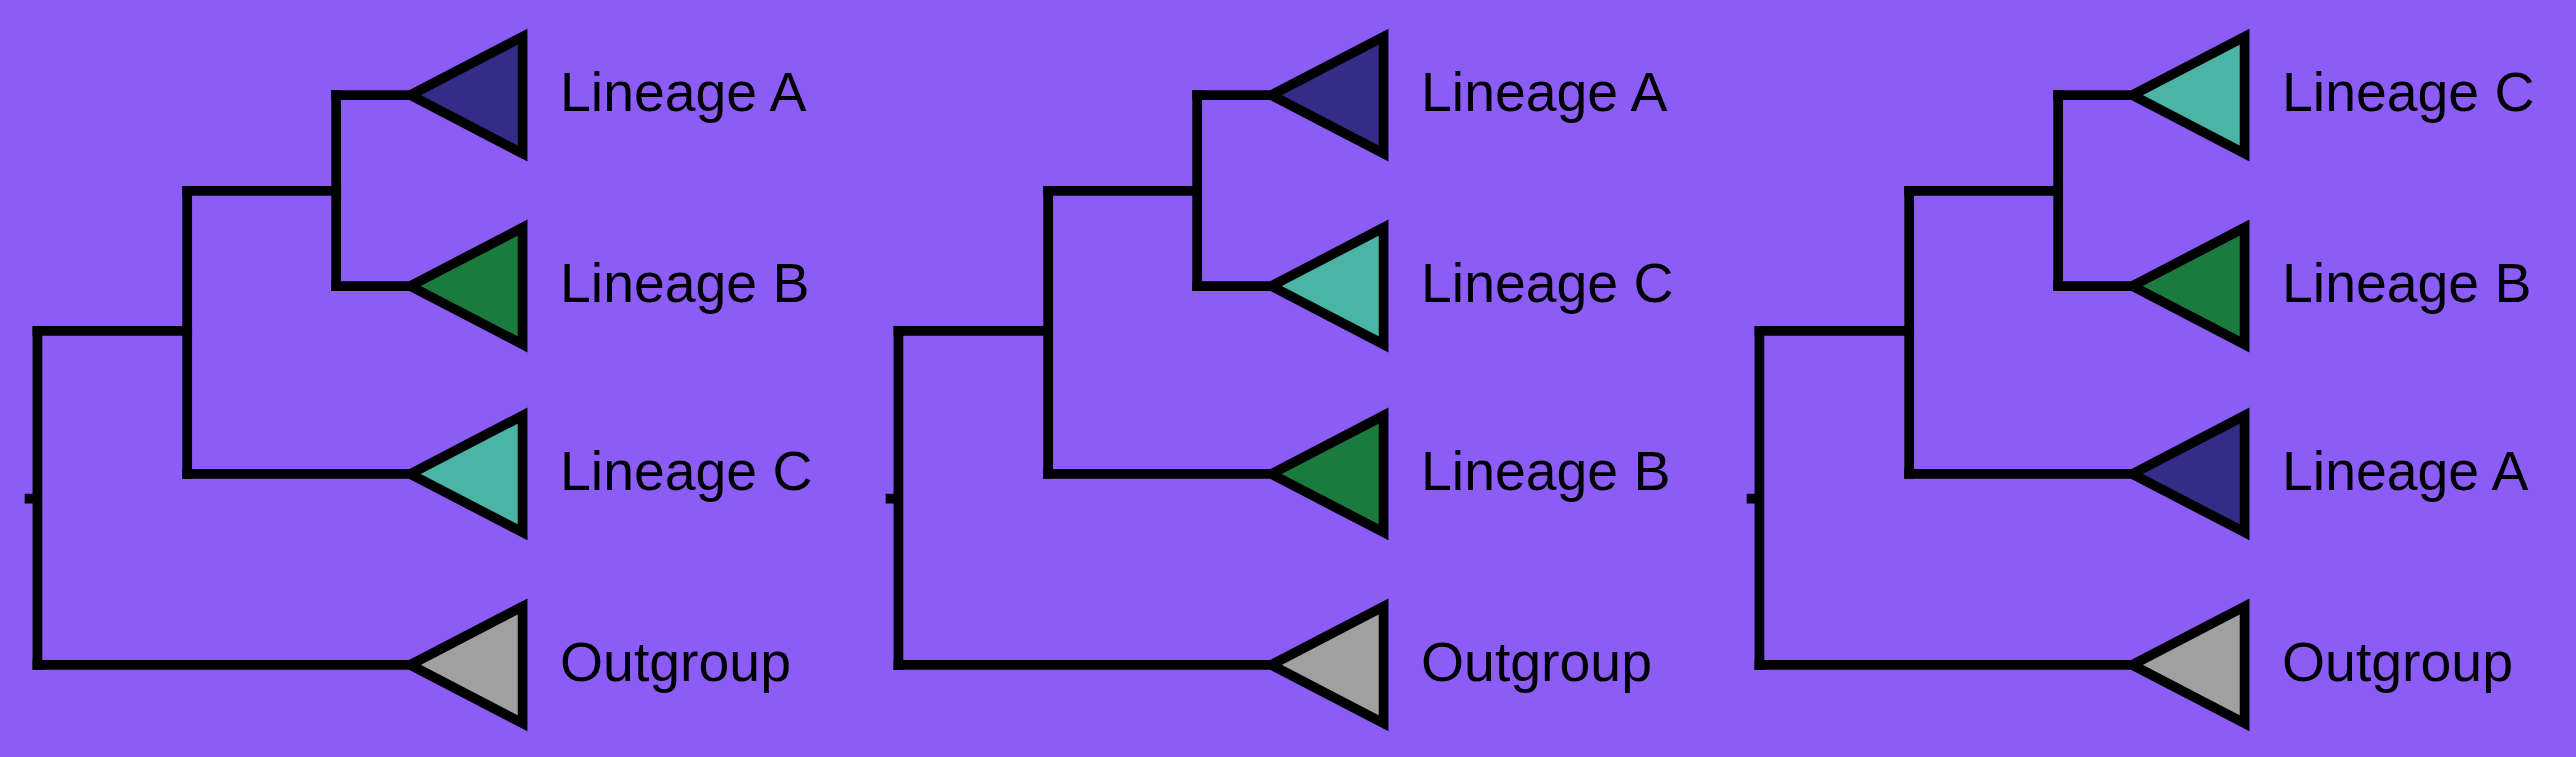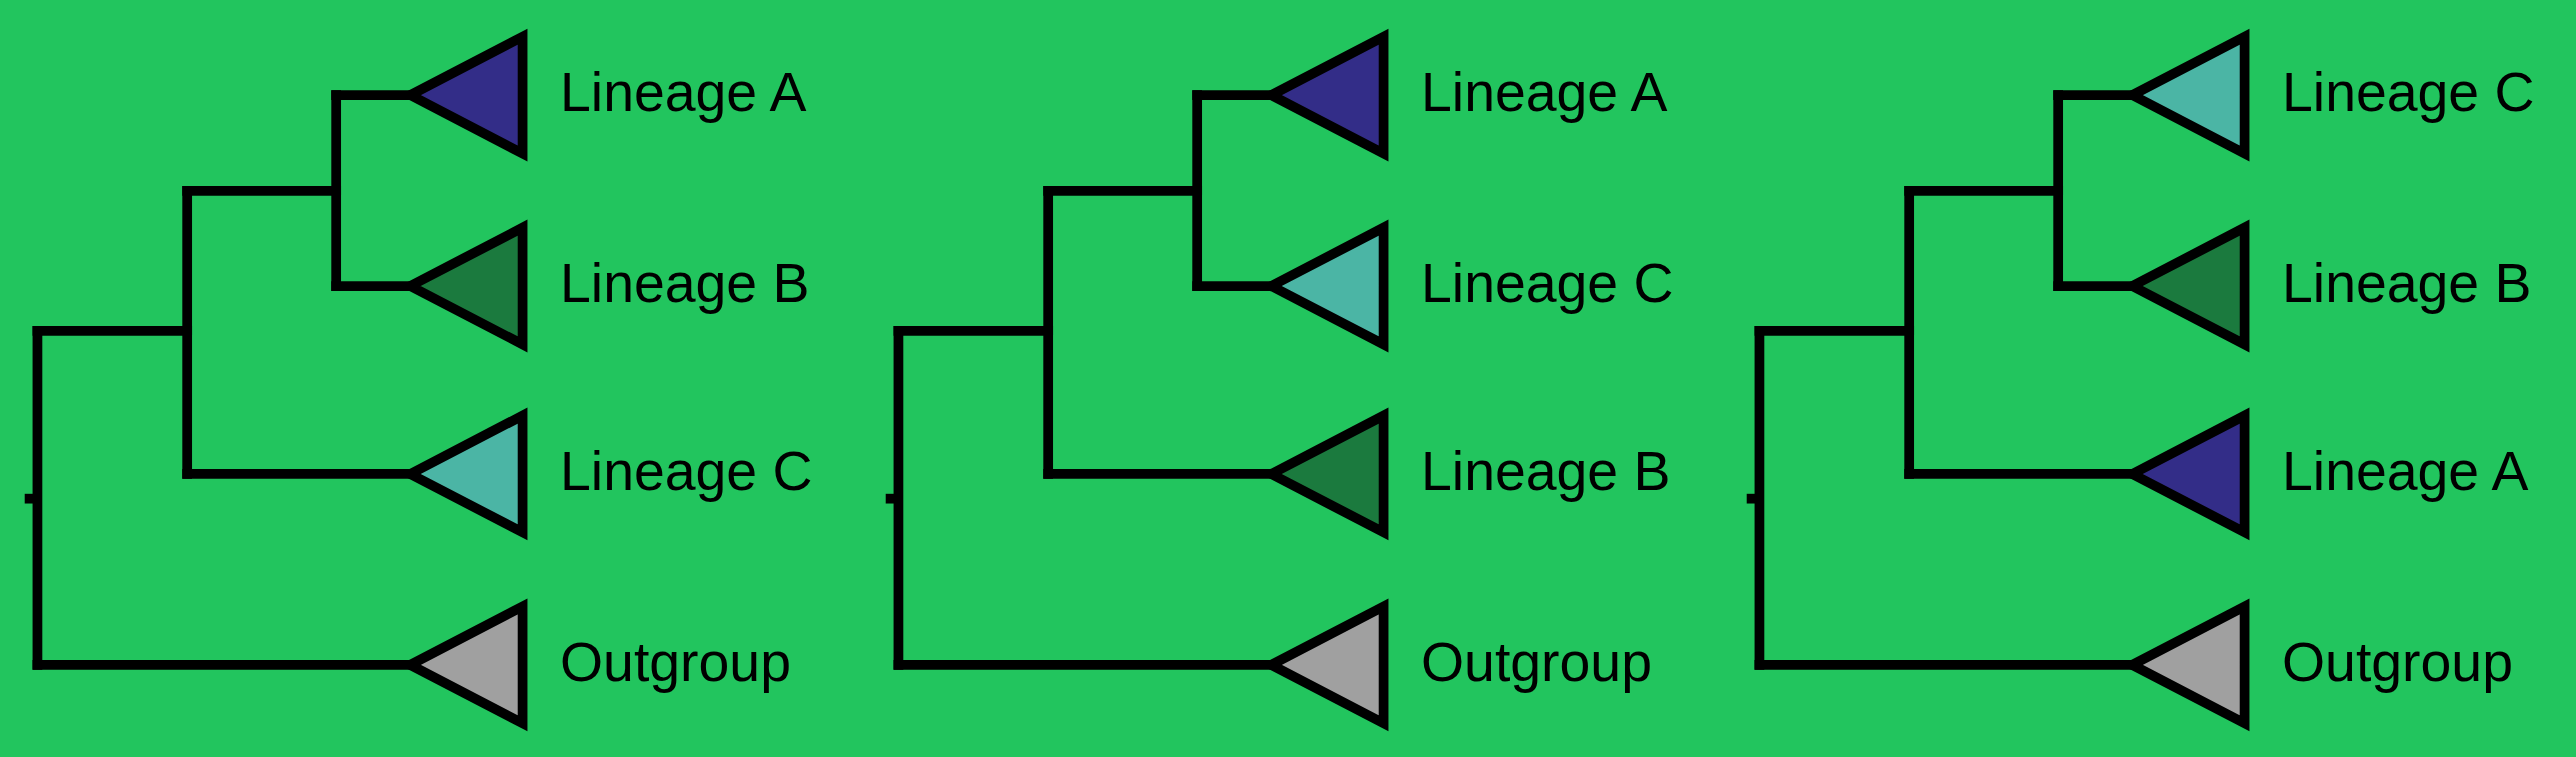--- a/index.html
+++ b/index.html
@@ -1,17 +1,17 @@
 <!DOCTYPE html>
 <html style="font-size:12px"><head>
 <meta charset="utf-8">
 <style>
   html,body{margin:0;padding:0;background:#ffffff;}
   body{width:2576px;height:757px;overflow:hidden;font-family:"Liberation Sans",sans-serif;}
-  #stage{position:relative;width:2576px;height:757px;background:#22c55e;}
+  #stage{position:relative;width:2576px;height:757px;background:#8b5cf6;}
   .panel{position:absolute;top:0;width:861px;height:757px;}
   .panel svg{display:block;width:861px;height:757px;}
   .tiplabel{font-family:"Liberation Sans",sans-serif;font-size:74px;fill:#000000;dominant-baseline:middle;}
 </style>
 </head>
 <body>
 
 <div id="stage">
     <div class="panel" style="left: 0px;">
       <svg viewBox="0 0 1150 1011">

